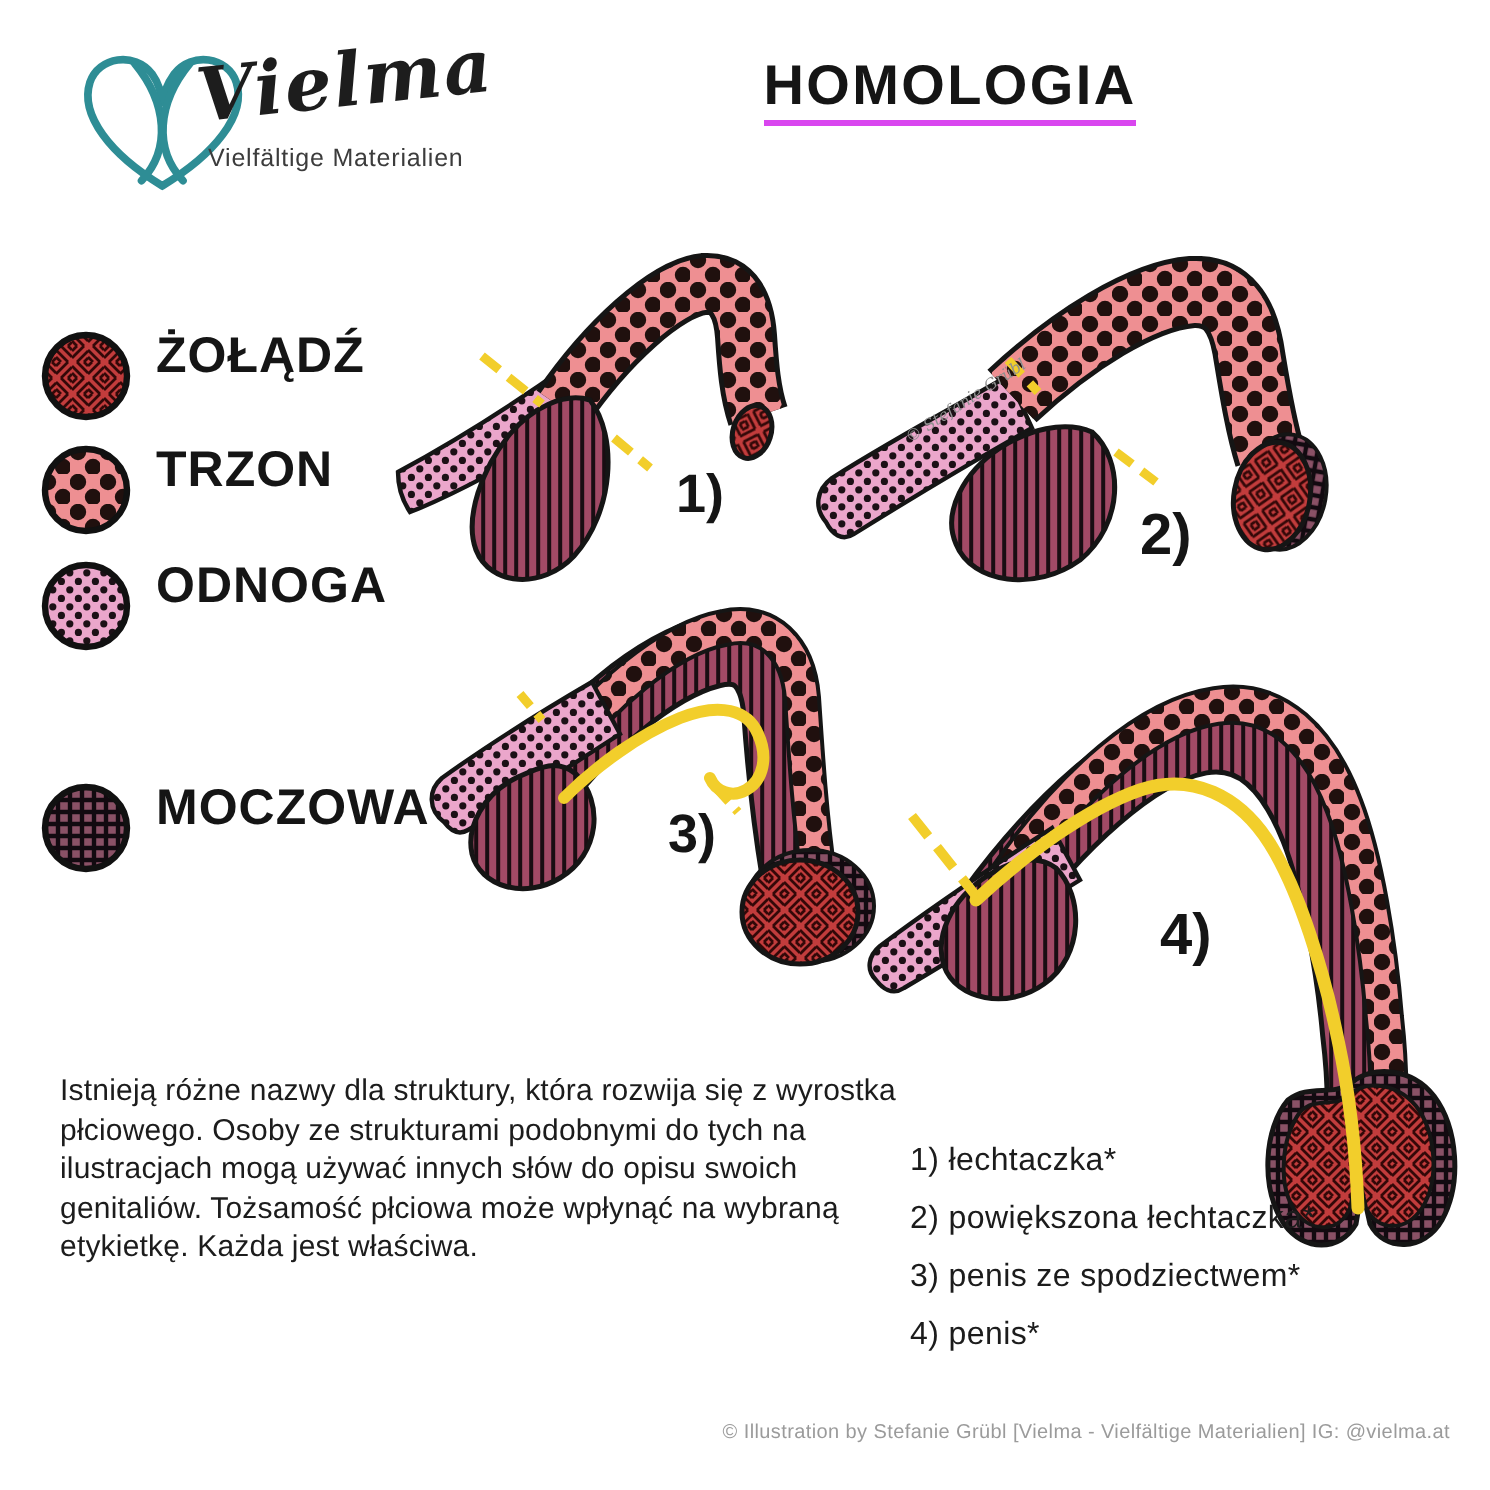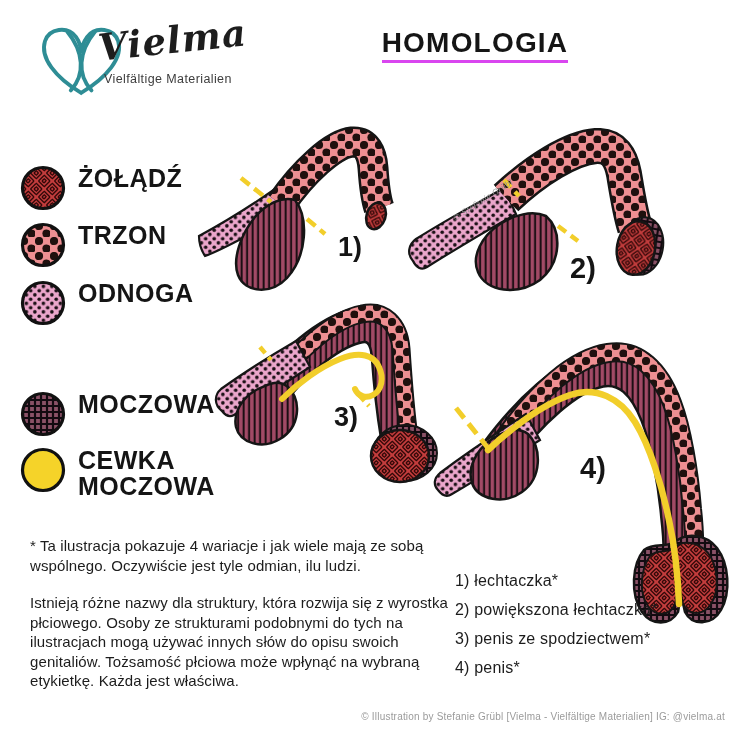--- a/index.html
+++ b/index.html
@@ -103,26 +103,20 @@
       <circle cx="23" cy="23" r="20.5" fill="url(#pat-odnoga)" stroke="#111" stroke-width="3.2"></circle>
       </svg>
     <span class="legend-label">ODNOGA</span>
   </div>
   <div class="legend-row" style="top:391px">
     <svg width="46" height="46">
       <circle cx="23" cy="23" r="20.5" fill="url(#pat-napletek)" stroke="#111" stroke-width="3.2"></circle>
       </svg>
     <span class="legend-label">MOCZOWA</span>
   </div>
-  <div class="legend-row" style="top:447px">
-    <svg width="46" height="46">
-      <circle cx="23" cy="23" r="20.5" fill="#f5d329" stroke="#111" stroke-width="3.2"></circle>
-      </svg>
-    <span class="legend-label">CEWKA MOCZOWA</span>
-  </div>
 
   <svg class="fig" style="left:195px;top:126px" width="212" height="186" viewBox="0 0 212 186">
     <path d="M 4 110 C 30 96 62 76 90 56 C 96 64 100 73 102 82 C 70 100 36 120 10 130 C 6 124 4 117 4 110 Z" fill="url(#pat-odnoga)" stroke="#151515" stroke-width="2.2"></path>
     <path class="band-under" stroke-width="31" d="M 86 78 C 108 46 138 18 157 16 C 172 15 177 28 178 42 C 179 57 180 70 184 82"></path>
     <path fill="none" stroke="url(#pat-trzon)" stroke-width="26" d="M 86 78 C 108 46 138 18 157 16 C 172 15 177 28 178 42 C 179 57 180 70 184 82"></path>
     <g transform="rotate(18 181 90)">
       <ellipse cx="181" cy="90" rx="9.5" ry="13.5" fill="url(#pat-zoladz)" stroke="#151515" stroke-width="2.5"></ellipse>
     </g>
     <path d="M 100 74 C 114 92 112 130 92 152 C 76 169 50 167 43 149 C 37 133 46 108 60 91 C 71 78 87 70 100 74 Z" fill="url(#pat-opuszki)" stroke="#151515" stroke-width="2.5"></path>
     <path class="dash" stroke-width="4.5" stroke-dasharray="11 6" d="M 46 52 L 76 76"></path>
@@ -172,21 +166,20 @@
   </svg>
 
   <div class="fig-num" style="left:338px;top:232px">1)</div>
   <div class="fig-num" style="left:570px;top:252px;font-size:29px">2)</div>
   <div class="fig-num" style="left:334px;top:402px">3)</div>
   <div class="fig-num" style="left:580px;top:452px;font-size:29px">4)</div>
 
   <div class="watermark">© Stefanie Grübl</div>
 
   <div class="notes">
-    <p>* Ta ilustracja pokazuje 4 wariacje i jak wiele mają ze sobą wspólnego. Oczywiście jest tyle odmian, ilu ludzi.</p>
     <p>Istnieją różne nazwy dla struktury, która rozwija się z wyrostka płciowego. Osoby ze strukturami podobnymi do tych na ilustracjach mogą używać innych słów do opisu swoich genitaliów. Tożsamość płciowa może wpłynąć na wybraną etykietkę. Każda jest właściwa.</p>
   </div>
 
   <div class="vlist">
     <div>1) łechtaczka*</div>
     <div>2) powiększona łechtaczka*</div>
     <div>3) penis ze spodziectwem*</div>
     <div>4) penis*</div>
   </div>
 

